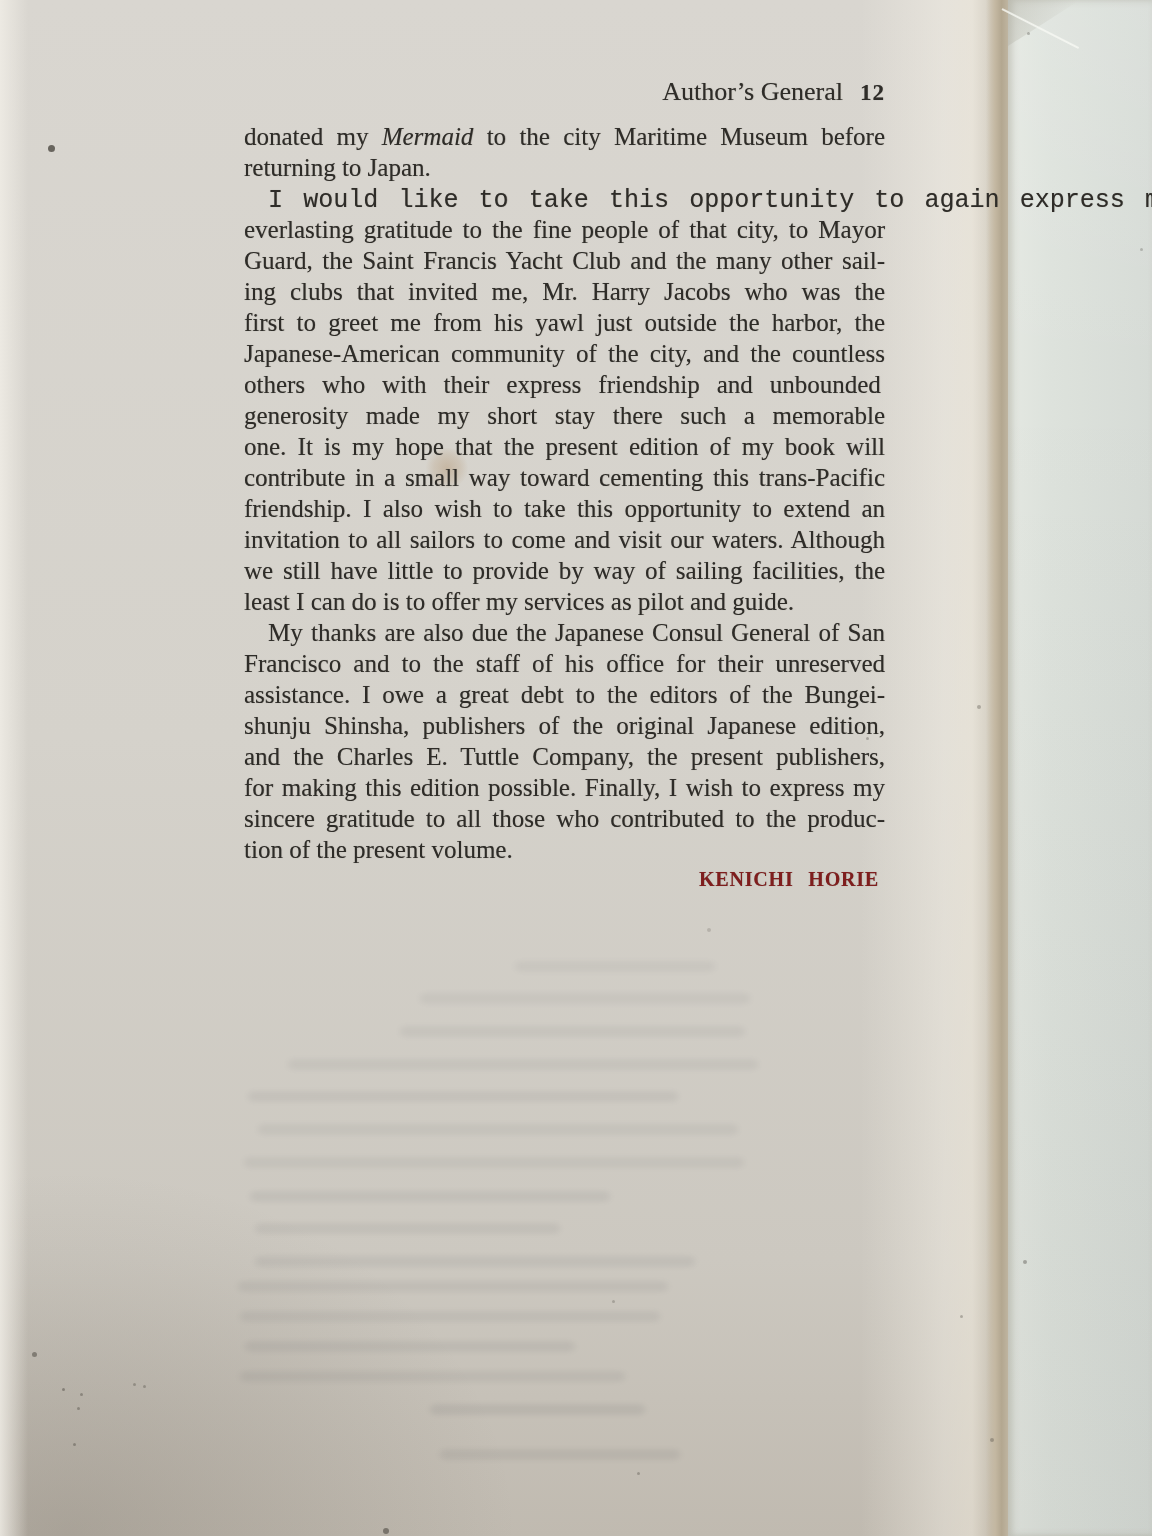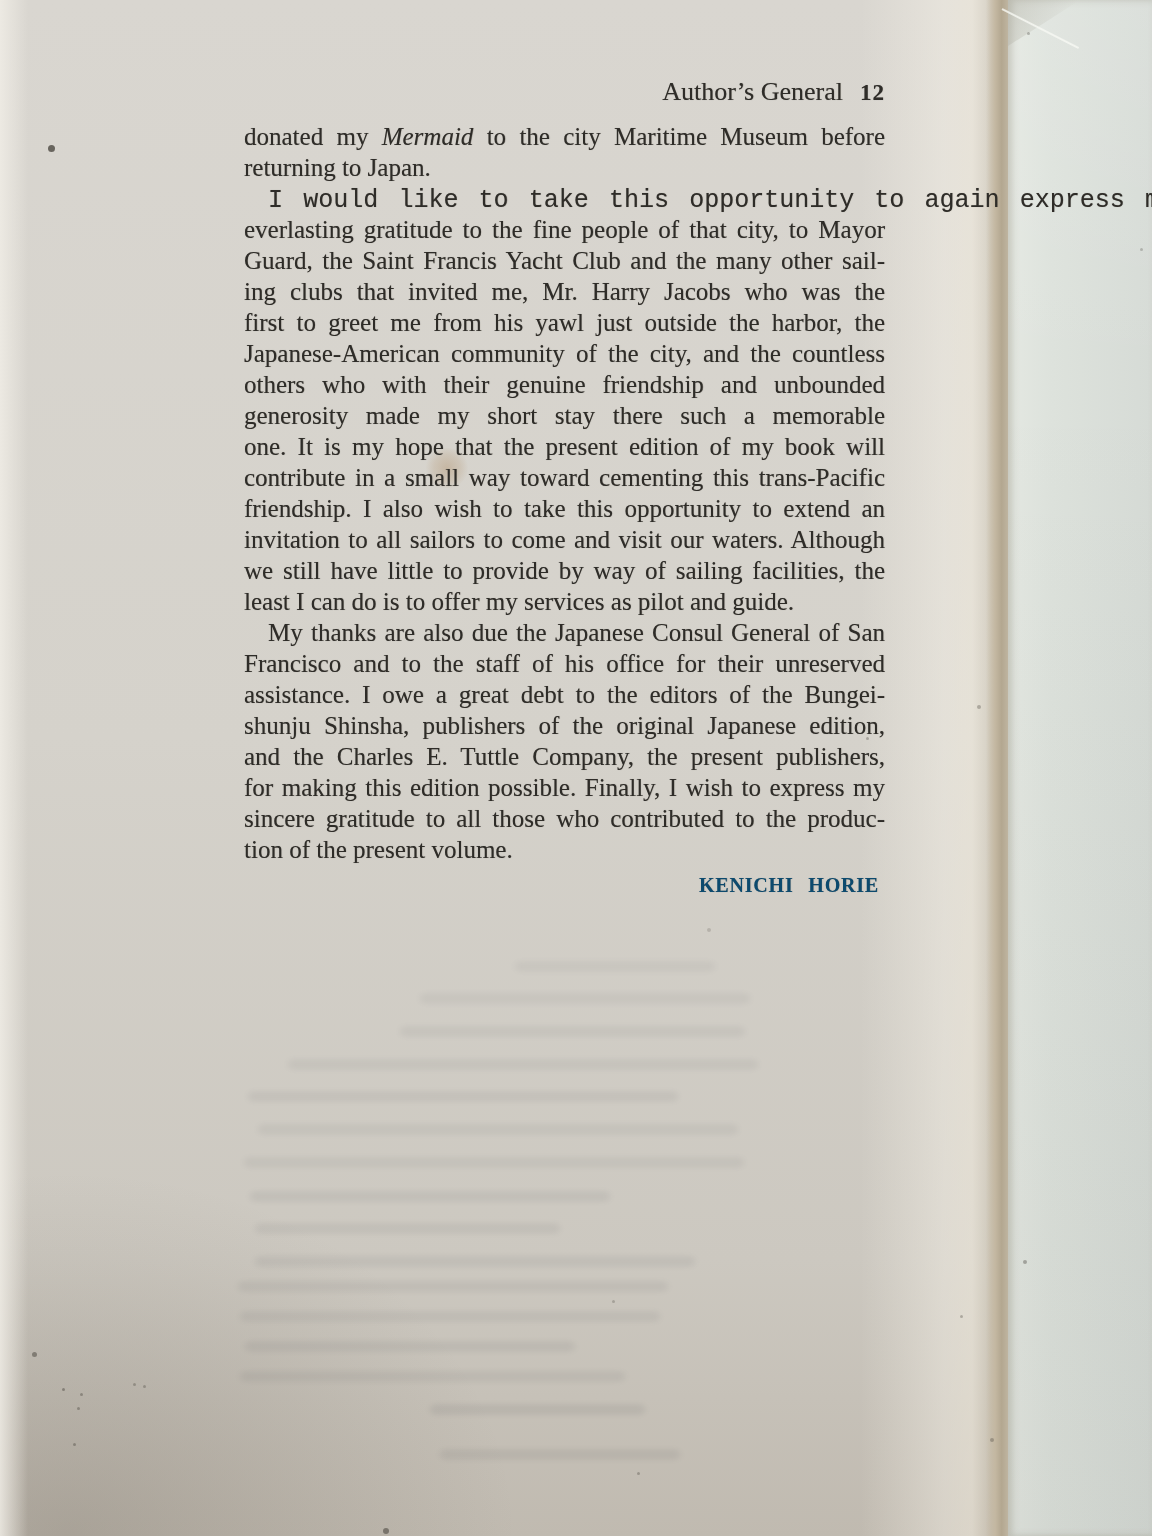--- a/index.html
+++ b/index.html
@@ -47,22 +47,22 @@
   }
   .header-line{height:31px;line-height:31px;text-align:right;white-space:nowrap;}
   .header-title{font-size:26px;}
   .pagenum{font-size:23px;font-weight:bold;margin-left:17px;letter-spacing:1px;}
   .body{margin-top:14px;}
   .line{height:31px;line-height:31px;font-size:25px;white-space:nowrap;overflow:visible;}
   .line.indent{padding-left:24px;}
   .lt{display:inline-block;transform-origin:left 70%;}
   .it{font-style:italic;}
   .signature{
-    margin-top:7px;height:26px;line-height:26px;text-align:right;padding-right:6px;
-    font-size:20px;font-weight:bold;letter-spacing:0.8px;word-spacing:9px;color:#0c4a6e;
+    margin-top:1px;height:26px;line-height:26px;text-align:right;padding-right:6px;
+    font-size:20px;font-weight:bold;letter-spacing:0.8px;word-spacing:9px;color:#7f1d1d;
   }
   
   .ghost{
     position:absolute;height:13px;background:#3f4148;border-radius:6px;
     filter:blur(3px);transform:scaleY(0.85);z-index:1;
   }
   
   .speck{position:absolute;background:#3a362f;border-radius:50%;filter:blur(0.5px);z-index:5;}
   .stain{
     position:absolute;width:44px;height:40px;border-radius:50%;z-index:1;
@@ -110,21 +110,21 @@
     </div>
     <div class="body" id="body-lines">
         <div class="line"><span class="lt" style="word-spacing: 7.04883px;"><span>donated my </span><span class="it">Mermaid</span><span> to the city Maritime Museum before</span></span></div>
         <div class="line last"><span class="lt"><span>returning to Japan.</span></span></div>
         <div class="line indent"><span class="lt" style="word-spacing: 5.18125px; font-family: Liberation Mono, monospace;"><span>I would like to take this opportunity to again express my</span></span></div>
         <div class="line"><span class="lt" style="word-spacing: 3.79375px;"><span>everlasting gratitude to the fine people of that city, to Mayor</span></span></div>
         <div class="line"><span class="lt" style="word-spacing: 3.27656px;"><span>Guard, the Saint Francis Yacht Club and the many other sail-</span></span></div>
         <div class="line"><span class="lt" style="word-spacing: 7.72031px;"><span>ing clubs that invited me, Mr. Harry Jacobs who was the</span></span></div>
         <div class="line"><span class="lt" style="word-spacing: 5.97585px;"><span>first to greet me from his yawl just outside the harbor, the</span></span></div>
         <div class="line"><span class="lt" style="word-spacing: 4.92411px;"><span>Japanese-American community of the city, and the countless</span></span></div>
-        <div class="line"><span class="lt" style="word-spacing: 10.7344px;"><span>others who with their genuine friendship and unbounded</span></span></div>
+        <div class="line"><span class="lt" style="word-spacing: 10.7344px;"><span>others who with their express friendship and unbounded</span></span></div>
         <div class="line"><span class="lt" style="word-spacing: 11.3945px;"><span>generosity made my short stay there such a memorable</span></span></div>
         <div class="line"><span class="lt" style="word-spacing: 4.98698px;"><span>one. It is my hope that the present edition of my book will</span></span></div>
         <div class="line"><span class="lt" style="word-spacing: 3.41016px;"><span>contribute in a small way toward cementing this trans-Pacific</span></span></div>
         <div class="line"><span class="lt" style="word-spacing: 5.15px;"><span>friendship. I also wish to take this opportunity to extend an</span></span></div>
         <div class="line"><span class="lt" style="word-spacing: 2.23281px; font-family: Liberation Serif, serif;"><span>invitation to all sailors to come and visit our waters. Although</span></span></div>
         <div class="line"><span class="lt" style="word-spacing: 3.61364px;"><span>we still have little to provide by way of sailing facilities, the</span></span></div>
         <div class="line last"><span class="lt"><span>least I can do is to offer my services as pilot and guide.</span></span></div>
         <div class="line indent"><span class="lt" style="word-spacing: 1.99375px;"><span>My thanks are also due the Japanese Consul General of San</span></span></div>
         <div class="line"><span class="lt" style="word-spacing: 5.87812px;"><span>Francisco and to the staff of his office for their unreserved</span></span></div>
         <div class="line"><span class="lt" style="word-spacing: 5.63778px;"><span>assistance. I owe a great debt to the editors of the Bungei-</span></span></div>

